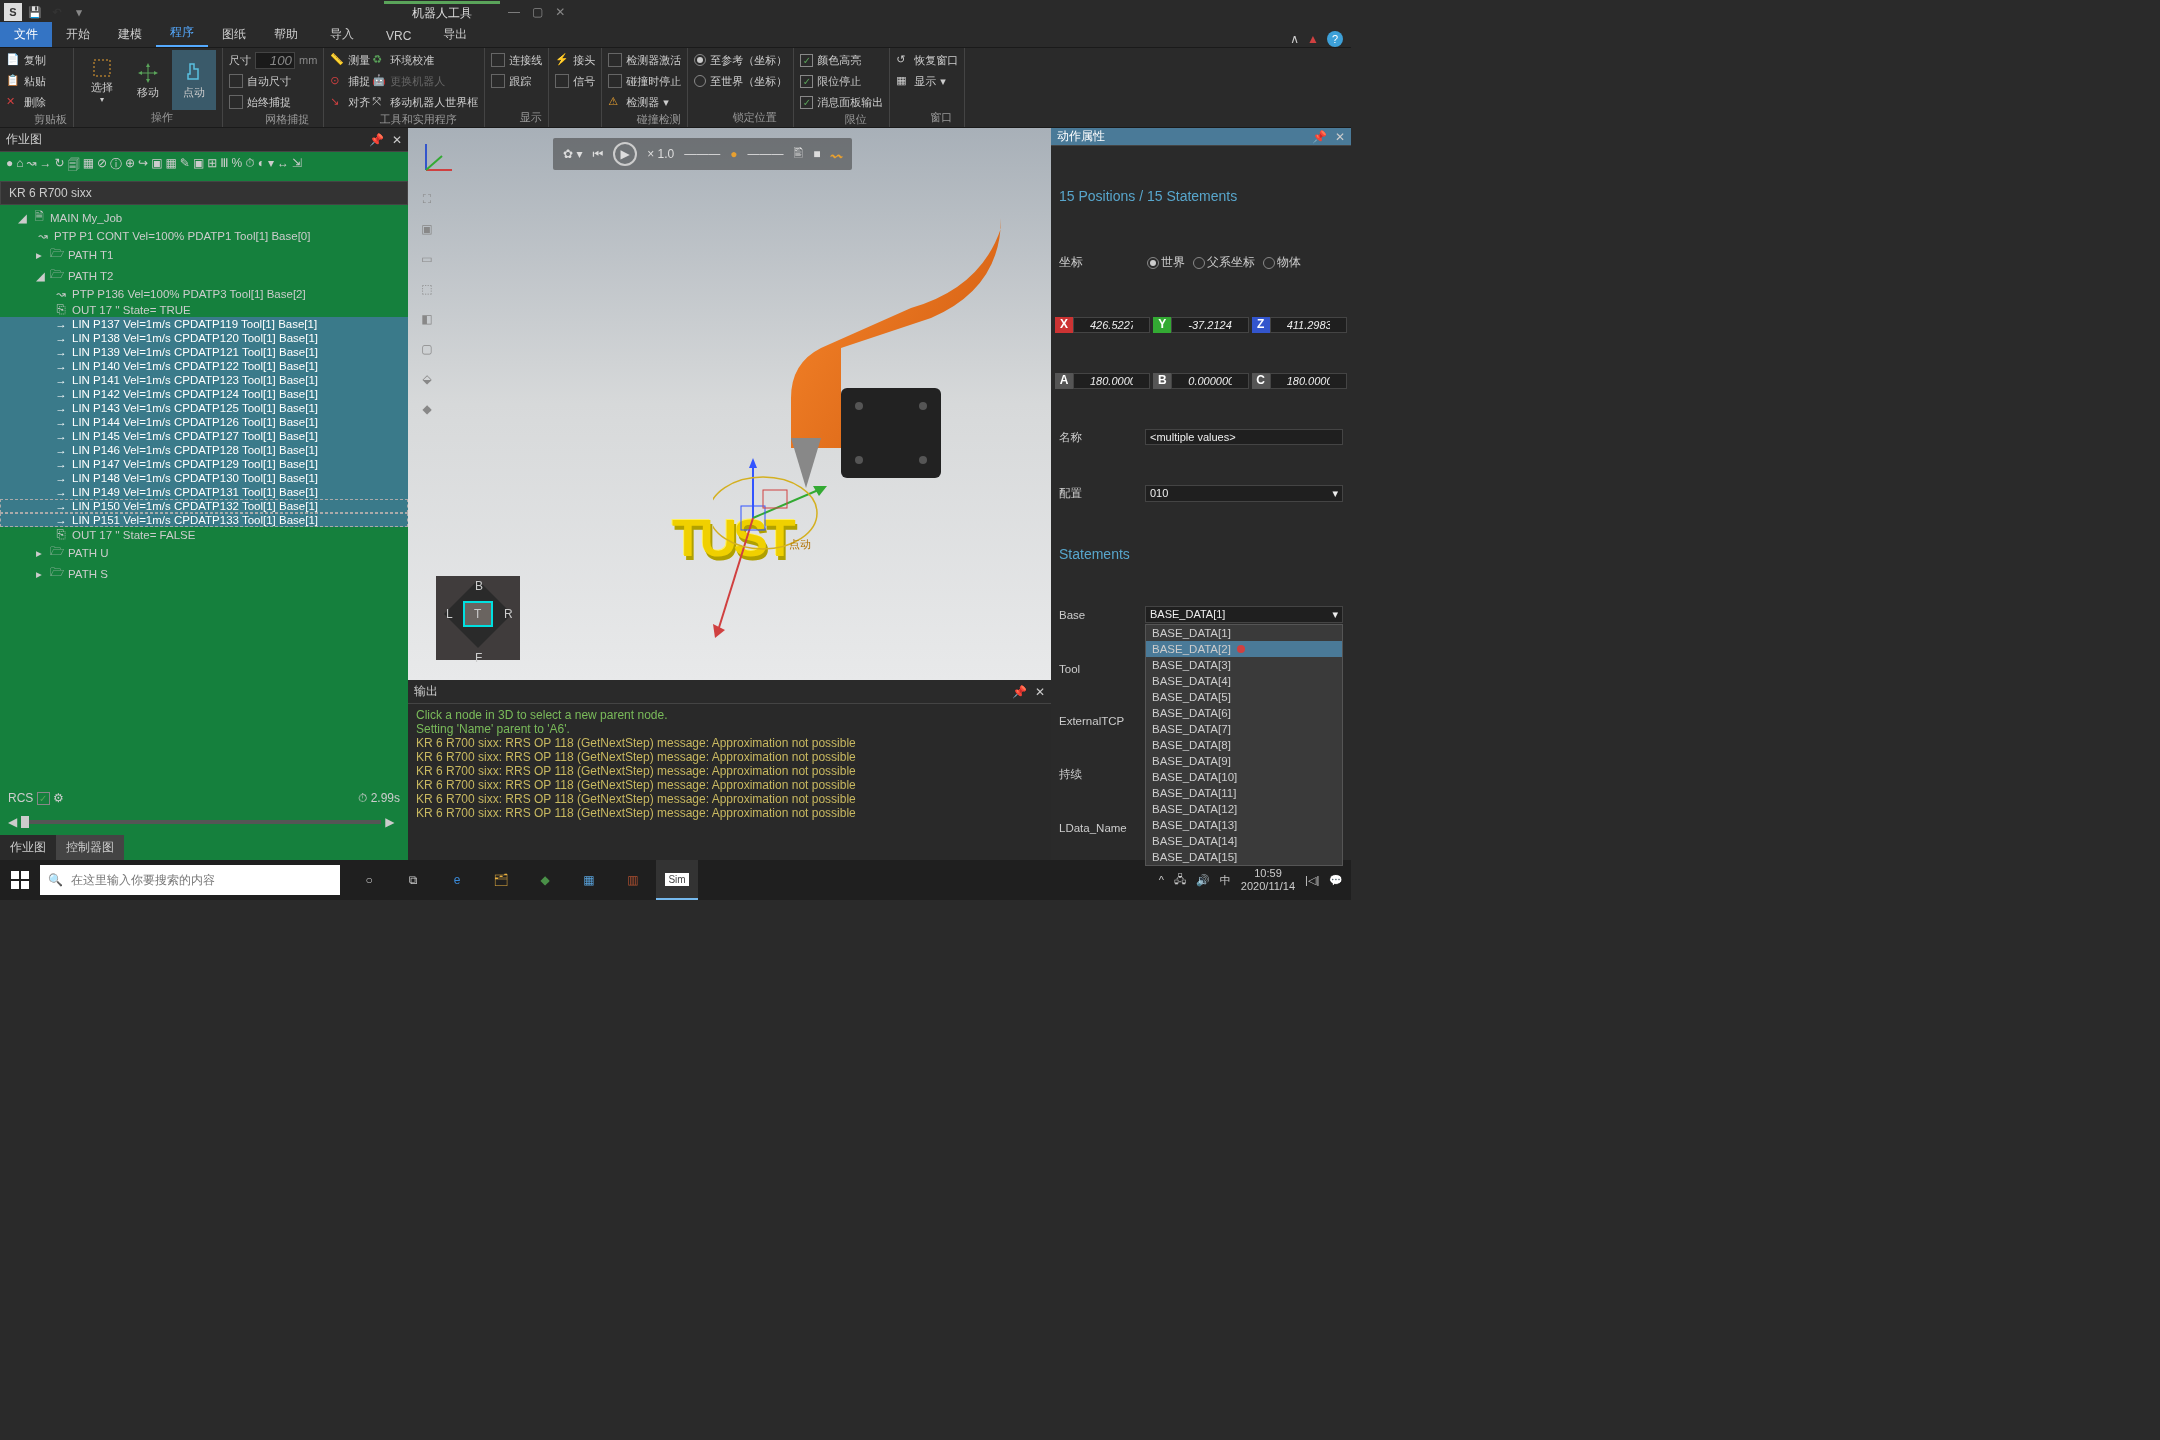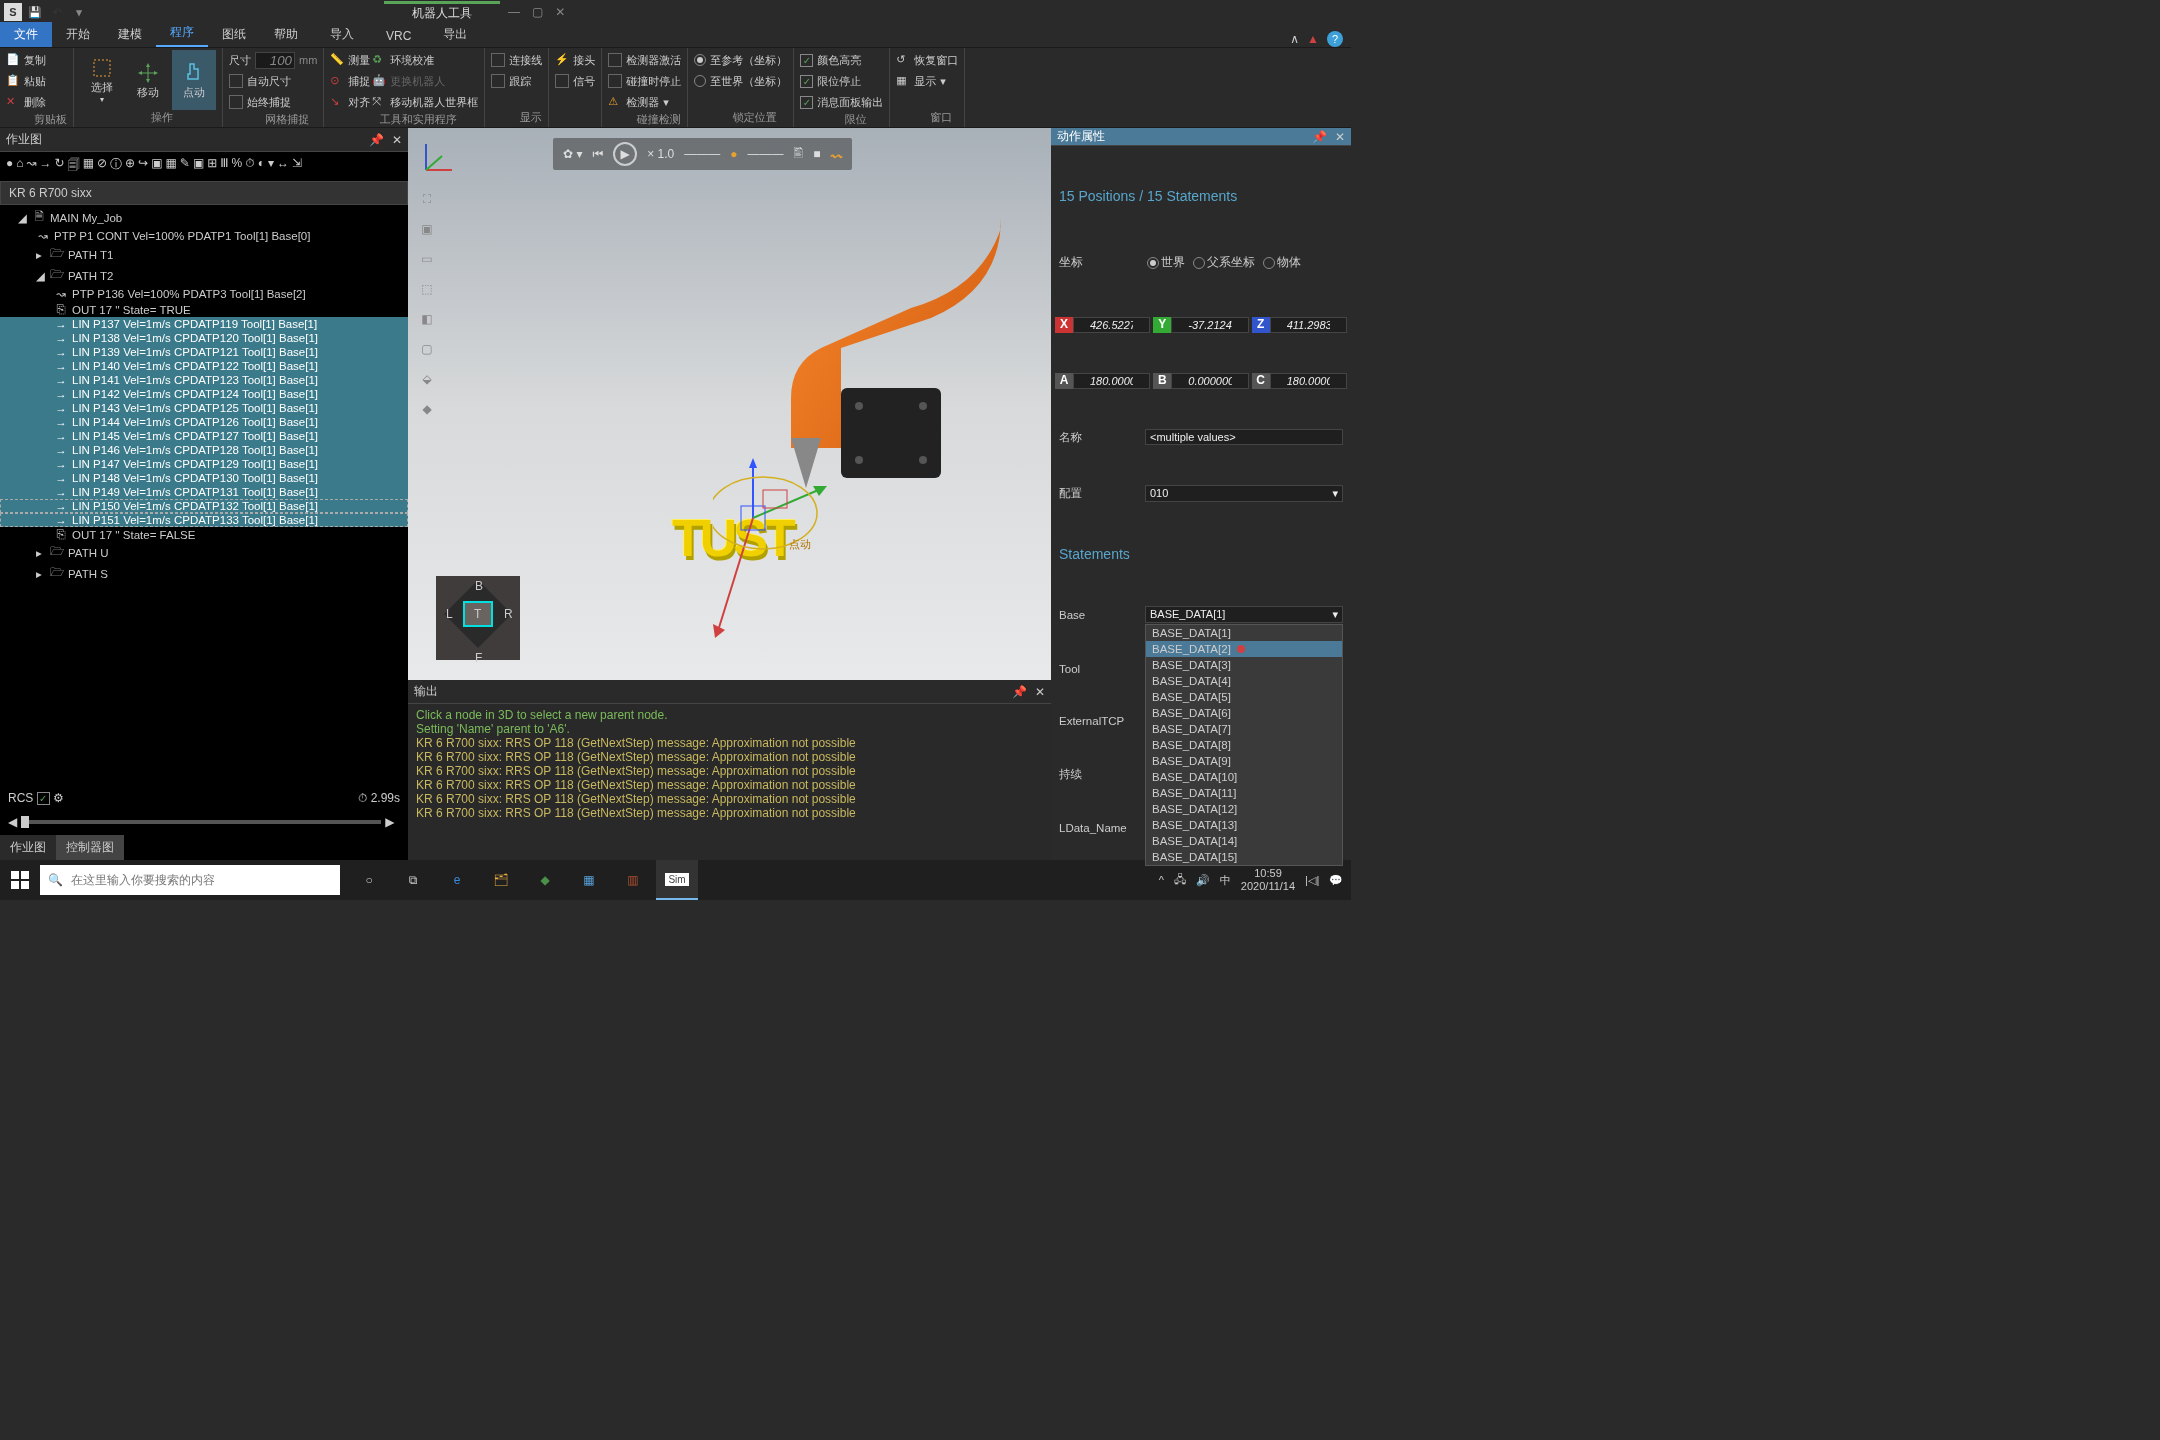--- a/index.html
+++ b/index.html
@@ -35,21 +35,21 @@
 .bigbtn { display: flex; flex-direction: column; align-items: center; justify-content: center; width: 44px; font-size: 11px; }
 .bigbtn .ic { width: 24px; height: 24px; }
 .col { display: flex; flex-direction: column; gap: 1px; font-size: 11px; }
 .col .row { display: flex; align-items: center; gap: 4px; height: 20px; white-space: nowrap; }
 .col .row .ib { width: 14px; height: 14px; border: 1px solid #666; display: inline-flex; align-items: center; justify-content: center; font-size: 10px; }
 .col .row .icn { width: 14px; height: 14px; }
 .dimbox { width: 40px; background: #1a1a1a; border: 1px solid #444; color: #888; padding: 0 2px; text-align: right; font-style: italic; }
 
 
 .main { display: flex; height: calc(900px - 24px - 24px - 80px - 40px); }
-.left { width: 408px; display: flex; flex-direction: column; background: #000000; }
+.left { width: 408px; display: flex; flex-direction: column; background: #15803d; }
 .center { flex: 1; display: flex; flex-direction: column; background: #888; position: relative; }
 .right { width: 300px; background: #2a2a2a; display: flex; flex-direction: column; gap: 36px; }
 
 
 .panelhdr { background: #2a2a2a; height: 24px; display: flex; align-items: center; padding: 0 6px; border-bottom: 1px solid #444; }
 .panelhdr.act { background: #4a7a98; color: #fff; }
 .panelhdr .t { flex: 1; }
 .panelhdr .btns { display: flex; gap: 8px; color: #ccc; }
 
 

